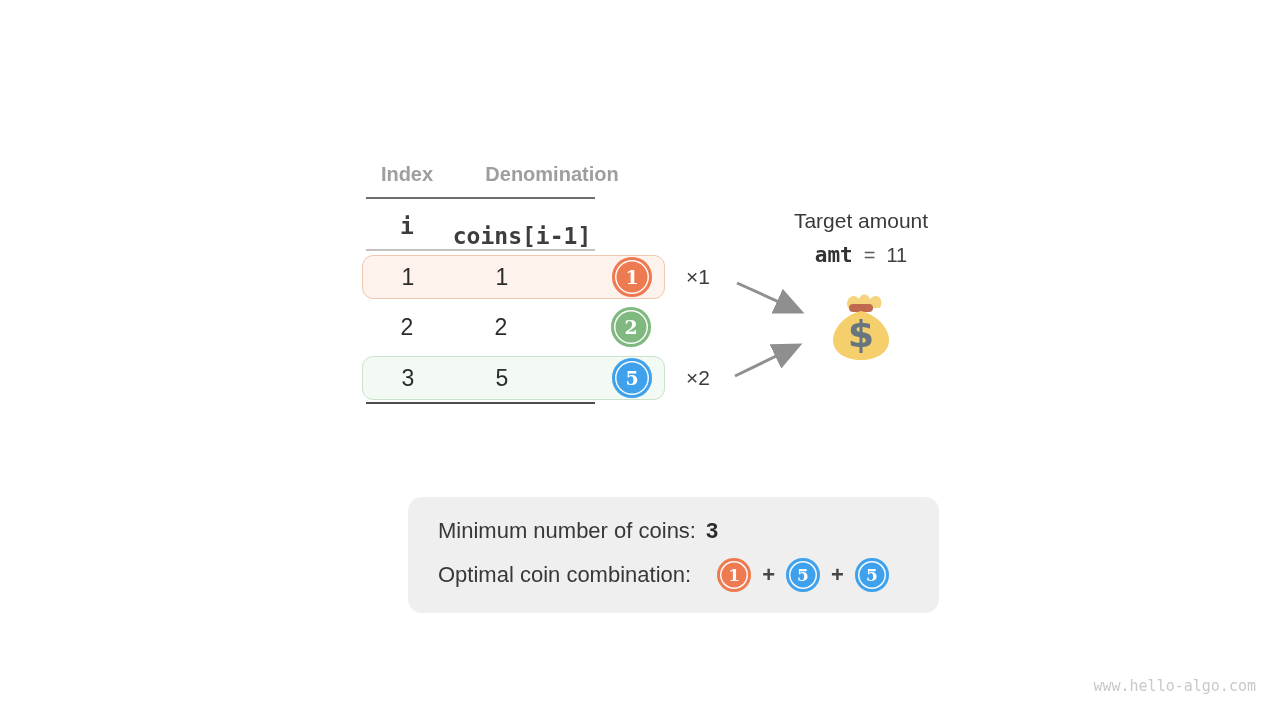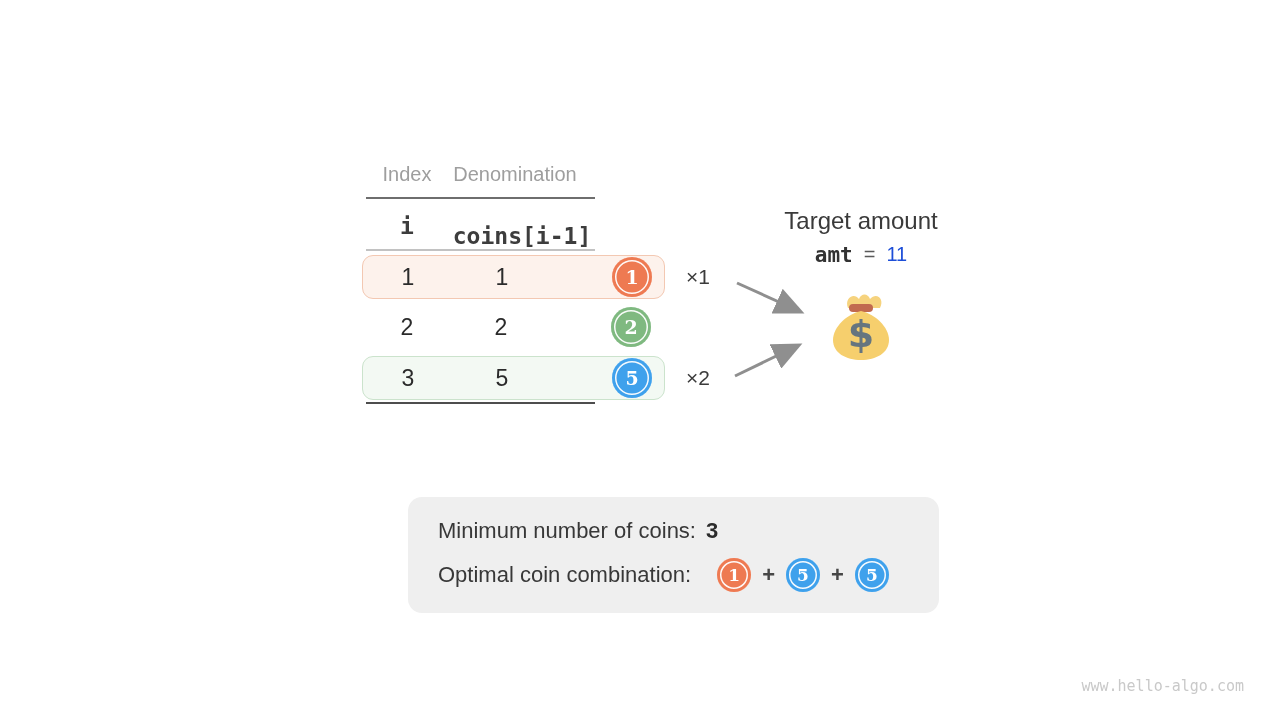--- a/index.html
+++ b/index.html
@@ -6,21 +6,21 @@
   html,body { background:#ffffff; }
   .canvas {
     position:relative; width:1280px; height:720px; background:#ffffff;
     font-family:"Liberation Sans", sans-serif; overflow:hidden;
   }
   .abs { position:absolute; }
   .cxy { transform:translate(-50%,-50%); }
 
   
   .col-header {
-    font-weight:normal; font-size:20px; color:#9e9e9e; white-space:nowrap;
+    font-weight:bold; font-size:20px; color:#9e9e9e; white-space:nowrap;
   }
   .var-header {
     font-family:"DejaVu Sans Mono", monospace; font-weight:bold;
     font-size:23px; color:#3d3d3d; white-space:nowrap;
   }
   .rule { position:absolute; height:2px; left:366px; width:229px; }
   .rule-top { background:#6e6e6e; top:197px; }
   .rule-mid { background:#c2c2c2; top:249px; }
   .rule-bottom { background:#4d4d4d; top:402px; }
 
@@ -44,56 +44,56 @@
     box-shadow: inset 0 0 0 3px var(--c), inset 0 0 0 4.5px rgba(255,255,255,.95);
   }
   .coin-lg { width:40px; height:40px; font-size:19px; }
   .coin-sm { width:34px; height:34px; font-size:17px; }
   .coin-slot { position:absolute; left:269px; top:50%; transform:translate(-50%,-50%); }
 
   
   .multiplier { font-size:21px; color:#3b3b3b; white-space:nowrap; }
 
   
-  .target-title { font-size:24px; color:#3a3a3a; white-space:nowrap; }
-  .amt-line { display:flex; align-items:flex-start; white-space:nowrap; }
+  .target-title { font-size:21px; color:#3a3a3a; white-space:nowrap; }
+  .amt-line { display:flex; align-items:center; white-space:nowrap; }
   .amt-var {
     font-family:"DejaVu Sans Mono", monospace; font-weight:bold;
     font-size:21px; color:#333333;
   }
   .amt-eq { font-size:20px; color:#5a5a5a; margin:0 11px; }
-  .amt-val { font-size:20px; color:#1d4ed8; }
+  .amt-val { font-size:20px; color:#404040; }
 
   
   .summary {
     position:absolute; left:372px; top:497px; width:531px; height:116px;
     background:#efefef; border-radius:14px;margin-left:36px;
   }
   .summary-line {
     position:absolute; left:30px; display:flex; align-items:center;
     font-size:22px; color:#383838; white-space:nowrap;
   }
   .summary-value { font-weight:bold; margin-left:10px; color:#2b2b2b; }
   .combo { display:flex; align-items:center; gap:11px; margin-left:10px; }
   .plus { font-size:22px; font-weight:bold; color:#474747; }
 
   
   .watermark {
-    position:absolute; right:36px; top:677px;
+    position:absolute; right:24px; top:677px;
     font-family:"DejaVu Sans Mono", monospace;
     font-size:15px; color:#c9c9c9; white-space:nowrap;margin-left:36px;
   }
 </style>
 </head>
 <body>
 
 <div class="canvas">
 
   <div class="abs cxy col-header" style="left:407px; top:174px;">Index</div>
-  <div class="abs cxy col-header" style="left:515px; top:174px;">Denomination</div>
+  <div class="abs cxy col-header" style="left:552px; top:174px;">Denomination</div>
 
   <div class="rule rule-top"></div>
 
   <div class="abs cxy var-header" style="left:407px; top:226px;">i</div>
   <div class="abs cxy var-header" style="left:522px; top:236px;">coins[i-1]</div>
 
   <div class="rule rule-mid"></div>
 
   <div class="row hl-orange" style="top:255px;">
     <span class="cell ci">1</span>

